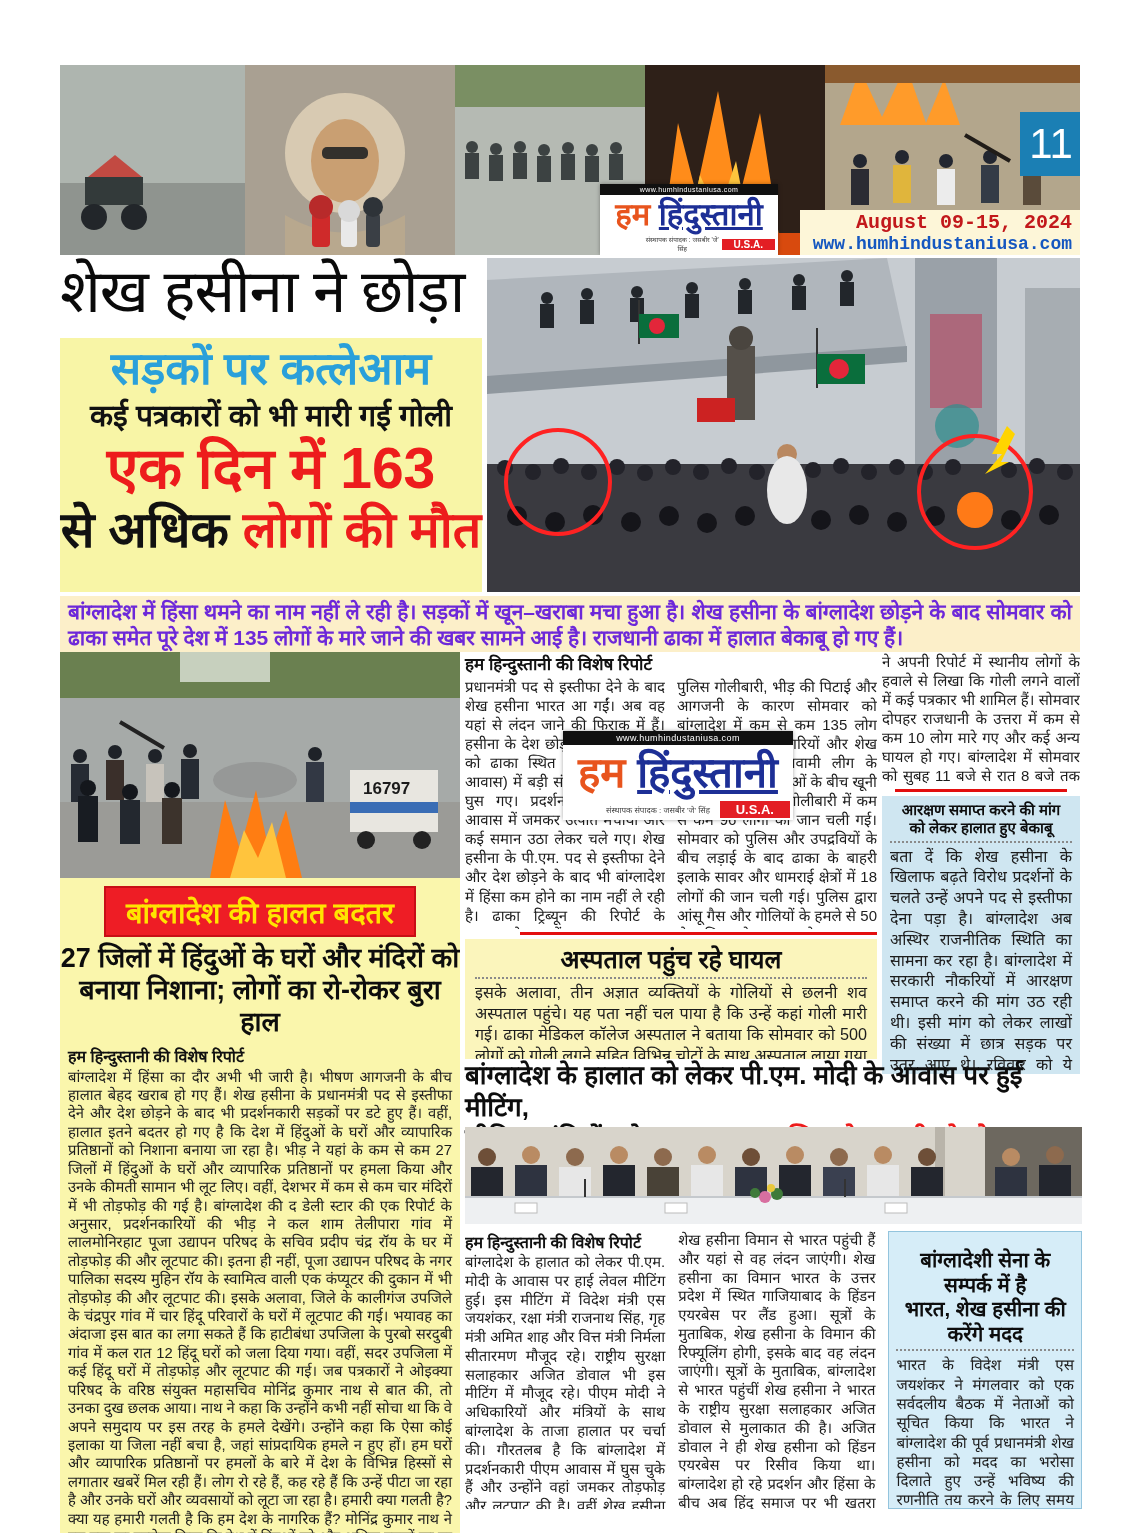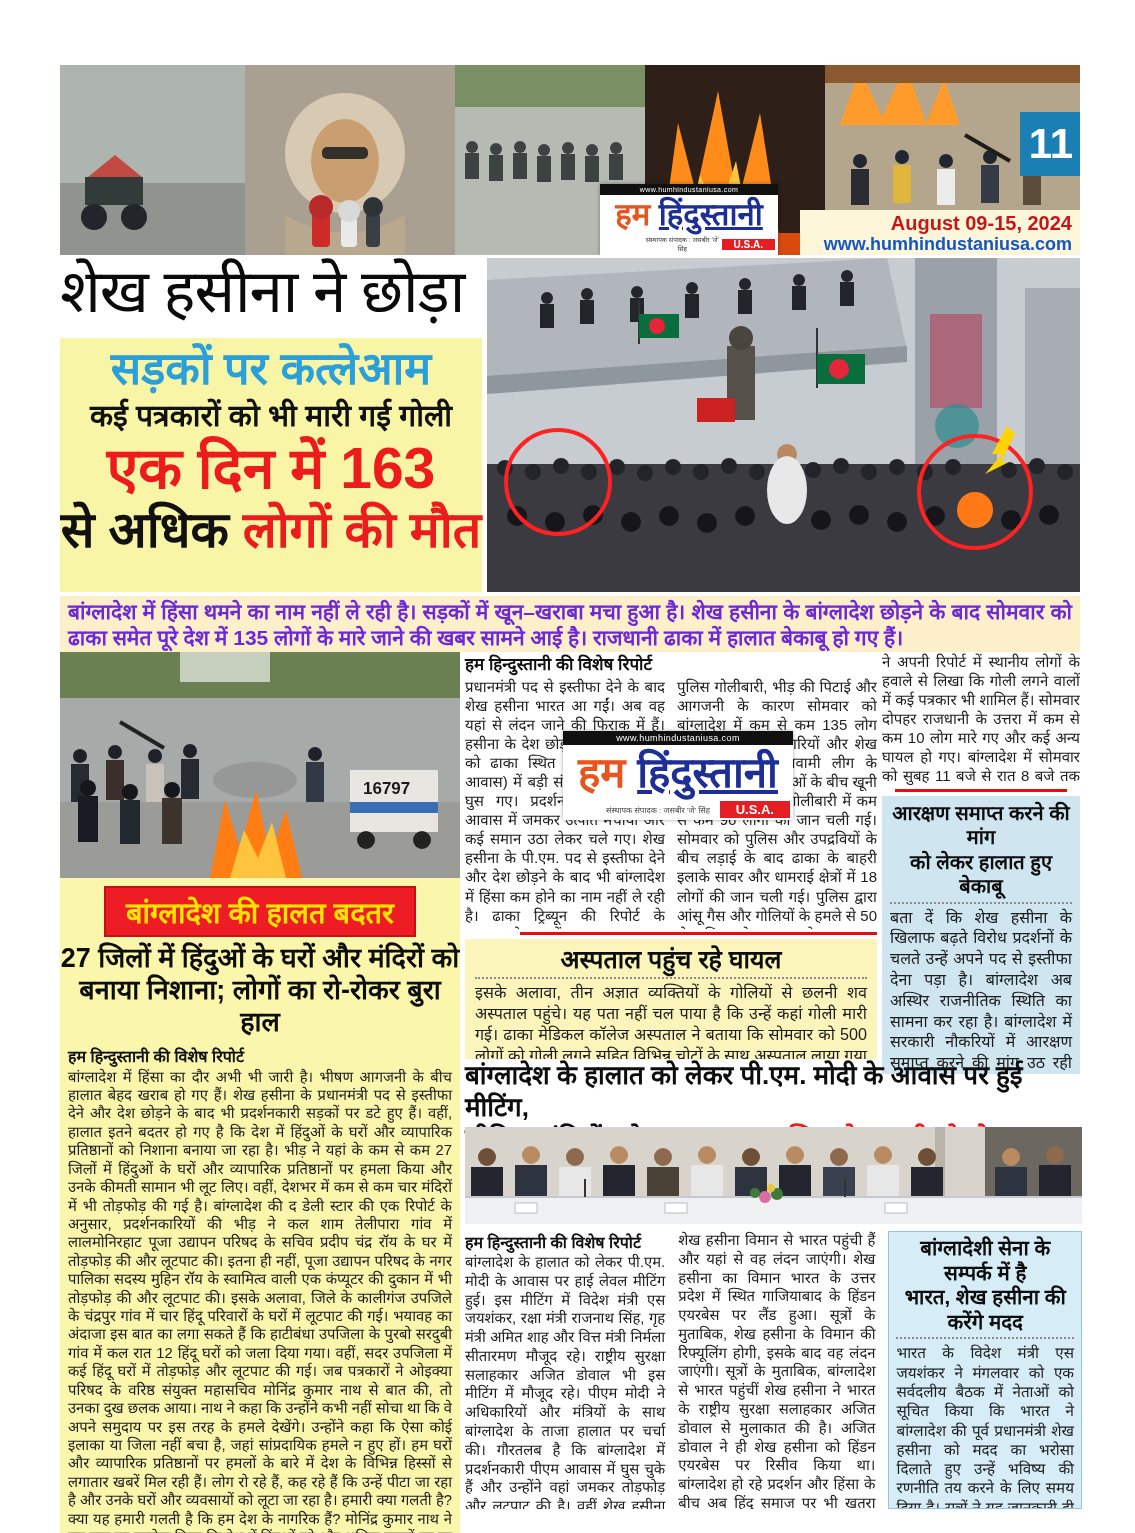--- a/index.html
+++ b/index.html
@@ -26,23 +26,23 @@
   .mh-usa { background:#e31e24; color:#fff; font-weight:bold; }
   .mh-top { position:absolute; left:540px; bottom:0; width:178px; }
   .mh-top .mh-title { font-size:31px; line-height:40px; }
   .mh-top .mh-usa { font-size:10px; padding:0 12px; }
   .mh-inset { position:absolute; left:98px; top:54px; width:230px; z-index:5; }
   .mh-inset .mh-title { font-size:42px; line-height:56px; }
   .mh-inset .mh-usa { font-size:13px; padding:1px 16px; }
   .mh-inset .mh-url { font-size:9px; line-height:14px; }
   .mh-inset .mh-tag { font-size:8px; }
   .pagemark { position:absolute; left:960px; top:47px; width:62px; height:64px; background:#1b7fb4;
-    color:#fff; font-size:42px; font-weight:bold; text-align:center; line-height:64px; }
+    color:#fff; font-size:42px; font-weight:normal; text-align:center; line-height:64px; }
   .datebox { position:absolute; left:740px; top:145px; width:280px; height:45px; background:#fdf6d8;
-    text-align:right; padding:2px 8px 0 0; }
+    text-align:right; padding:2px 8px 0 0;font-family:Liberation Mono, monospace; }
   .date-red { color:#c2181b; font-weight:bold; font-size:20px; line-height:22px; }
   .date-url { color:#1557c0; font-weight:bold; font-size:18px; line-height:20px; }
 
   
   .lead-head { position:absolute; left:60px; top:260px; width:425px; font-size:60px; font-weight:400;
     color:#0a0a0a; line-height:1.05; letter-spacing:-1px; white-space:nowrap; }
   .lead-box { position:absolute; left:60px; top:338px; width:422px; height:254px; background:#f8f5a6;
     text-align:center; padding-top:4px; }
   .deck-blue { font-size:45px; font-weight:900; color:#2aa0da; line-height:54px; }
   .deck-black { font-size:30px; font-weight:900; color:#111; line-height:40px; }
@@ -77,35 +77,35 @@
   .hospital-box { margin-top:4px; background:#fbf5bc; padding:2px 10px 6px 10px; height:120px; overflow:hidden; }
   .hospital-box .bx-title { font-size:25px; font-weight:900; text-align:center; color:#0d0d0d;
     border-bottom:2px dotted #8a8a8a; padding-bottom:2px; }
   .hospital-box .bx-body { font-size:16.2px; line-height:1.3; text-align:justify; margin-top:3px; color:#1c1c1c; }
 
   
   .rightcol { position:absolute; left:882px; top:652px; width:198px; }
   .mcol3 { font-size:15px; line-height:1.27; text-align:justify; color:#1c1c1c; height:133px; overflow:hidden; }
   .redline.right { width:172px; margin:4px 0 0 13px; }
   .reservation-box { margin-top:4px; background:#cfe6f1; padding:5px 8px 6px 8px; height:278px; overflow:hidden; }
-  .reservation-box .bx-title { font-size:20px; font-weight:900; text-align:center; line-height:1.22; color:#0d0d0d; }
+  .reservation-box .bx-title { font-size:15px; font-weight:900; text-align:center; line-height:1.22; color:#0d0d0d; }
   .reservation-box .bx-sep { border-bottom:2px dotted #8a8a8a; margin:3px 0 4px 0; }
   .reservation-box .bx-body { font-size:16px; line-height:1.3; text-align:justify; color:#1c1c1c; }
 
   
   .meet-head { position:absolute; left:465px; top:1060px; width:617px; font-size:26px; font-weight:900;
     line-height:1.22; color:#0d0d0d; }
   .meet-head .red { color:#ed1c1c; }
   .photo-meeting { position:absolute; left:465px; top:1127px; width:617px; height:97px; overflow:hidden; }
   .mrow { position:absolute; left:465px; top:1231px; width:617px; display:flex; gap:13px; height:278px; overflow:hidden; }
   .mrow .c1 { width:203px; }
   .mrow .c1 .kicker { font-size:16px; }
   .mrow .body { font-size:14.8px; line-height:1.27; text-align:justify; color:#1c1c1c; }
   .mrow .c2 { width:200px; }
-  .army-box { width:196px; background:#d6edf8; border:1px solid #93c4dd; padding:4px 7px; overflow:hidden; }
+  .army-box { width:196px; background:#d6edf8; border:1px solid #93c4dd; padding:16px 7px; overflow:hidden; }
   .army-box .bx-title { font-size:20.5px; font-weight:900; text-align:center; line-height:1.2; color:#0d0d0d; }
   .army-box .bx-sep { border-bottom:2px dotted #8a8a8a; margin:3px 0 4px 0; }
   .army-box .bx-body { font-size:15.2px; line-height:1.27; text-align:justify; color:#1c1c1c; }
 </style>
 </head>
 <body>
 
 <div class="page">
 
   <div class="topstrip">

